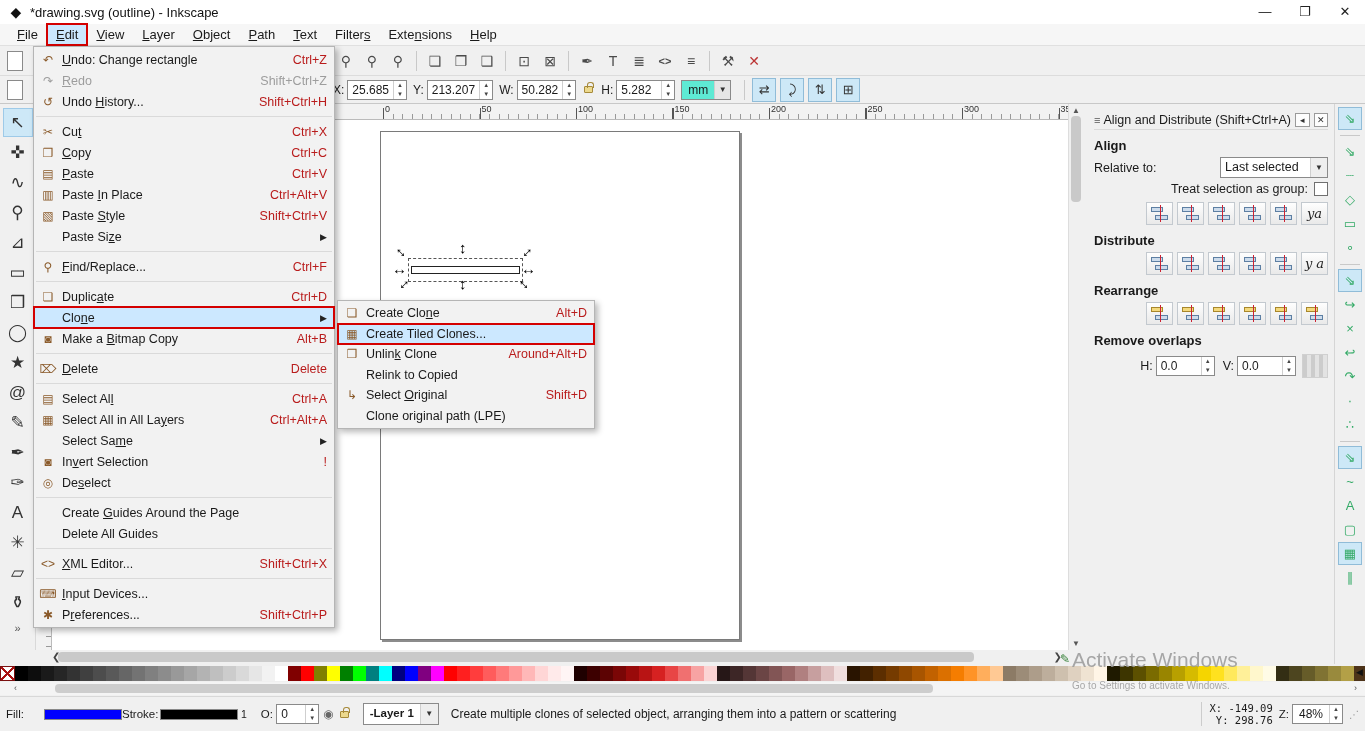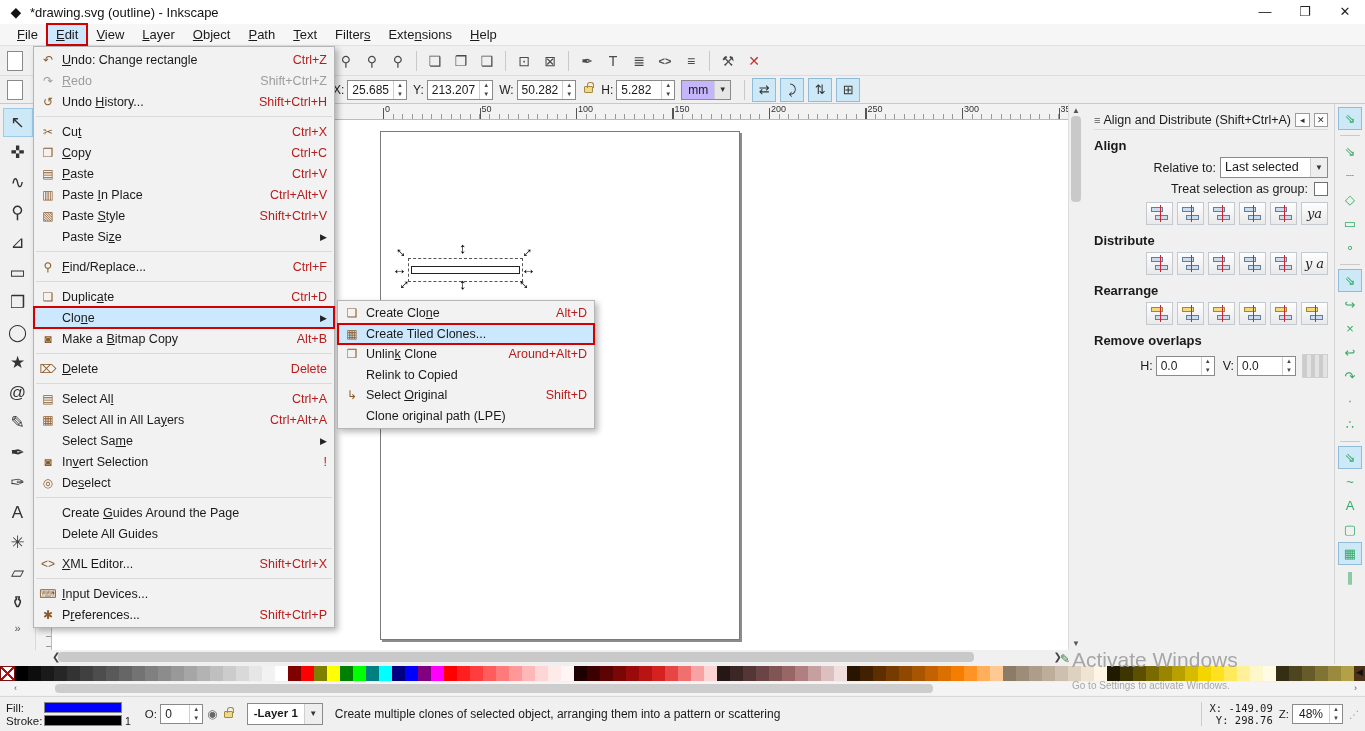--- a/index.html
+++ b/index.html
@@ -22,21 +22,21 @@
 .mini-doc{width:16px;height:20px;background:#fff;border:1px solid #8a8a8a;margin:0 10px 0 7px}
 .cbtn{width:24px;height:24px;display:flex;align-items:center;justify-content:center;font-size:14px;color:#4a4a4a;margin:0 1px}
 .cbtn.small{font-size:11px;font-weight:bold}
 .csep{width:1px;height:20px;background:#c9c9c9;margin:0 5px}
 .fld{display:flex;align-items:center;margin-right:6px}
 .fld label{margin-right:3px;font-size:12px}
 .spinbox{display:flex;border:1px solid #8a8a8a;background:#fff;height:20px}
 .spinbox .val{padding:2px 4px;font-size:12px;min-width:44px}
 .spinarrows{width:13px;border-left:1px solid #cfcfcf;display:flex;flex-direction:column}
 .spinarrows span{flex:1;font-size:6px;line-height:9px;text-align:center;color:#444}
-.unitbox{display:flex;border:1px solid #8a8a8a;background:#c4b5fd;height:20px;margin-right:8px}
+.unitbox{display:flex;border:1px solid #8a8a8a;background:#5eead4;height:20px;margin-right:8px}
 .unitbox .val{padding:2px 6px}
 .unitbox .dd{width:16px;background:#e6e6e6;border-left:1px solid #cfcfcf;text-align:center;font-size:8px;line-height:18px;color:#333}
 .toggle{width:24px;height:24px;background:#cde8f7;border:1px solid #90bcd8;display:flex;align-items:center;justify-content:center;font-size:13px;color:#333;margin:0 2px}
 .mini-lock{width:9px;height:7px;border:1px solid #a78a3a;background:#ecd98e;position:relative;border-radius:1px;margin:0 8px 0 2px}
 .mini-lock::before{content:"";position:absolute;left:2px;top:-5px;width:5px;height:5px;border:1px solid #a78a3a;border-bottom:none;border-radius:3px 3px 0 0}
 
 #tools{position:absolute;left:0;top:104px;width:36px;height:546px;background:#f0f0f0;border-right:1px solid #d9d9d9;display:flex;flex-direction:column;align-items:center;padding-top:4px}
 .tool{width:30px;height:29px;display:flex;align-items:center;justify-content:center;font-size:17px;color:#333;margin-bottom:1px}
 .tool.active{background:#cde8f7;border:1px solid #9ecae8}
 #tool-overflow{font-size:11px;color:#555;margin-top:4px}
@@ -64,21 +64,21 @@
 #hscroll .arr{position:absolute;top:0;font-size:10px;color:#444;line-height:14px}
 #hthumb{position:absolute;left:22px;top:2px;width:916px;height:10px;background:#c9c9c9;border-radius:4px}
 
 #dock{position:absolute;left:1082px;top:104px;width:252px;height:560px;background:#f0f0f0;padding:6px 6px 0 12px}
 #panel-header{display:flex;align-items:center;height:20px;border-bottom:1px solid #dadada}
 #panel-header .ph-icon{font-size:11px;margin-right:3px;color:#555}
 #panel-title{font-size:12.5px;white-space:nowrap}
 .ph-btn{width:16px;height:14px;border:1px solid #9a9a9a;background:#fdfdfd;font-size:9px;line-height:12px;text-align:center;color:#333;margin-left:4px}
 #panel-header .spacer{flex:1}
 .sec-label{font-weight:bold;font-size:13px;margin:8px 0 4px}
-.rel-row{display:flex;align-items:center;justify-content:flex-end;margin:4px 0}
+.rel-row{display:flex;align-items:center;justify-content:space-between;margin:4px 0}
 .rel-row label{margin-right:4px;font-size:12.5px}
 #relbox{display:flex;border:1px solid #8a8a8a;background:#fff;height:21px;width:108px}
 #relbox .val{flex:1;padding:2px 4px;font-size:12.5px}
 #relbox .dd{width:17px;background:#eee;border-left:1px solid #cfcfcf;font-size:8px;text-align:center;line-height:19px;color:#333}
 .grp-row{display:flex;align-items:center;justify-content:flex-end;margin:2px 0 6px}
 .grp-row label{margin-right:6px;font-size:12.5px}
 #grp-check{width:14px;height:14px;border:1px solid #707070;background:#fff}
 .btnrow{display:flex;justify-content:flex-end;margin:3px 0}
 .albtn{width:27px;height:23px;border:1px solid #c3c9cf;background:linear-gradient(#fefefe,#e9e9e9);margin-left:4px;position:relative}
 .albtn i{position:absolute;background:#cddcec;border:1px solid #5d7fa3;display:block}
@@ -100,21 +100,21 @@
 .sw{flex:0 0 13px;height:15px}
 .sw.none{flex:0 0 15px;border:1px solid #7a1010;background:
  linear-gradient(45deg,transparent 44%,#a11 44% 56%,transparent 56%),
  linear-gradient(-45deg,transparent 44%,#a11 44% 56%,transparent 56%),#fff}
 #pal-end{position:absolute;right:2px;top:667px;font-size:9px;color:#111;z-index:5}
 #palscroll{position:absolute;left:0;top:682px;width:1365px;height:13px;background:#f4f4f4}
 #palthumb{position:absolute;left:55px;top:2px;width:878px;height:9px;background:#cdcdcd;border-radius:4px}
 #palscroll .arr{position:absolute;font-size:9px;color:#555;line-height:13px}
 
 #statusbar{position:absolute;left:0;top:696px;width:1365px;height:35px;background:#f0f0f0;border-top:1px solid #d8d8d8;display:flex;align-items:center;font-size:11.5px;padding:0 6px}
-#fs-block{display:flex;flex-direction:column;justify-content:center;margin-right:4px}
+#fs-block{display:flex;justify-content:center;margin-right:4px}
 .fs-row{display:flex;align-items:center;height:13px}
 .fs-row .lbl{width:38px}
 .fs-swatch{width:78px;height:11px;border:1px solid #888}
 #stroke-width{margin-left:3px;font-size:10.5px}
 #opacity-area{display:flex;align-items:center;margin-left:10px}
 #opacity-area .spinbox .val{min-width:28px}
 .sb-icon{margin:0 4px;font-size:12px;color:#666}
 #layerbox{display:flex;border:1px solid #8a8a8a;background:#fff;height:22px;margin-left:6px}
 #layerbox .val{padding:3px 6px;font-size:11.5px;font-weight:bold;white-space:nowrap}
 #layerbox .dd{width:18px;background:#eee;border-left:1px solid #cfcfcf;font-size:8px;text-align:center;line-height:20px;color:#333}

